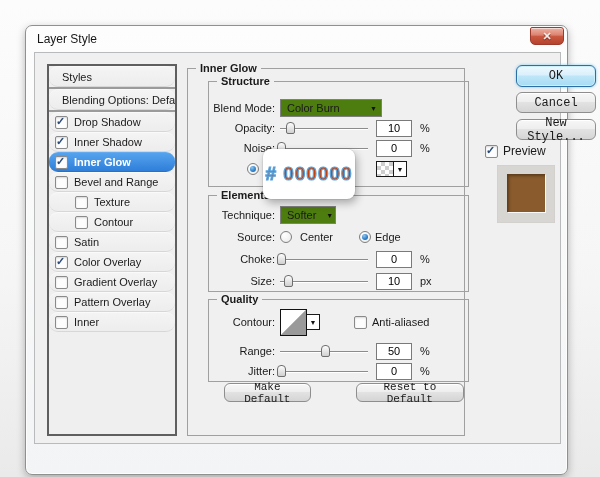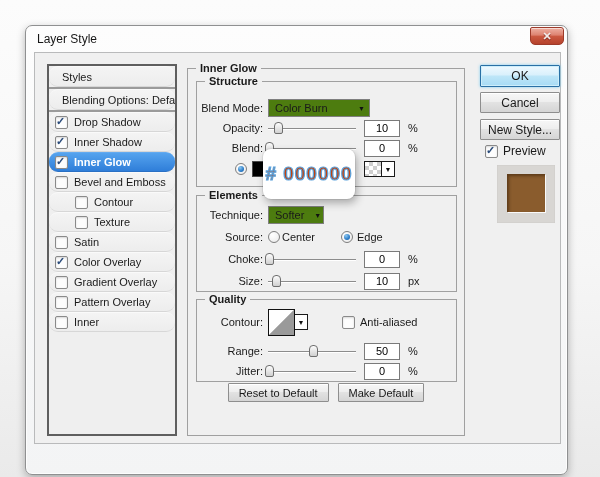--- a/index.html
+++ b/index.html
@@ -51,21 +51,21 @@
   .cb { width:13px; height:13px; background:#fdfdfd; border:1px solid #8a8a8a; border-radius:2px;
     box-shadow:inset 0 1px 2px rgba(0,0,0,0.15); position:relative; flex:0 0 auto; cursor:pointer; }
   .cb .glyph { position:absolute; left:0px; top:-2px; font-size:11px; font-weight:bold; color:#2c4d7c; }
   .radio { width:12px; height:12px; border:1px solid #7e7e7e; border-radius:50%;
     background:radial-gradient(circle at 35% 30%,#ffffff,#e9e9e9); position:relative; flex:0 0 auto; cursor:pointer; }
   .radio.checked::after { content:""; position:absolute; inset:2px; border-radius:50%;
     background:radial-gradient(circle at 35% 30%,#8ec8ef,#2b7cc8 60%,#1a5d9e); }
   
   .outerbox { position:absolute; left:152px; top:15px; width:278px; height:368px;
     border:1px solid #a0a0a0; }
-  .gbox { position:absolute; border:1px solid #a0a0a0; left:8px; width:261px; }
+  .gbox { position:absolute; border:1px solid #a0a0a0; left:20px; width:261px; }
   .glabel { position:absolute; top:-7px; left:8px; background:#f0f0f0; padding:0 4px;
     font-weight:bold; white-space:nowrap; }
   .box-structure { top:12px; height:106px; }
   .box-elements  { top:126px; height:97px; }
   .box-quality   { top:230px; height:83px; }
   
   .prow { position:absolute; left:4px; right:4px; height:18px; display:flex; align-items:center; }
   .plabel { width:62px; text-align:right; margin-right:5px; flex:0 0 auto; white-space:nowrap; }
   .ps-select { background:#4d7c0f; border:1px solid #7f7f7f; height:18px;
     display:flex; align-items:center; padding:0 4px 0 6px; cursor:pointer; }
@@ -91,25 +91,25 @@
   .arrow-btn { width:13px; height:16px; background:#fff; border:1px solid #1a1a1a; border-left:none;
     display:flex; align-items:center; justify-content:center; cursor:pointer; }
   .arrow-btn .dd-arrow { margin-left:0; }
   
   .contour-swatch { width:27px; height:27px; border:1px solid #111;
     background:linear-gradient(to bottom right,#ffffff 49.5%,#9a9a9a 50.2%); cursor:pointer; }
   .contour-arrow { height:16px; }
   .aa-wrap { display:flex; align-items:center; margin-left:34px; }
   .aa-wrap .lbl { margin-left:5px; }
   
-  .btn { border:1px solid #8e8e8e; border-radius:1px; cursor:pointer;
+  .btn { border:1px solid #8e8e8e; border-radius:6px; cursor:pointer;
     background:linear-gradient(180deg,#f7f7f7 0%,#eeeeee 45%,#e2e2e2 50%,#d5d5d5 100%);
     box-shadow:inset 0 1px 0 #ffffff; color:#1a1a1a;
     display:flex; align-items:center; justify-content:center;
-    font-family:Liberation Sans, sans-serif; font-size:11px; }
+    font-family:Liberation Mono, monospace; font-size:11px;margin-left:36px; }
   .default-row { position:absolute; left:0; right:0; top:314px; display:flex; justify-content:center; gap:9px; }
   .default-row .btn { height:19px; padding:0 10px; }
   .side-btn { position:absolute; left:445px; width:80px; height:21px; font-size:12px; }
   .btn-ok { top:12px; height:22px;
     border:1px solid #2a70a5;
     background:linear-gradient(180deg,#eff9fe 0%,#d9f0fc 45%,#bee6f8 50%,#a6dbf5 100%);
     box-shadow:inset 0 0 0 1px #cdeefb, 0 0 3px rgba(110,200,240,0.9); }
   .btn-cancel { top:39px; }
   .btn-newstyle { top:66px; }
   .preview-wrap { position:absolute; left:450px; top:91px; display:flex; align-items:center; }
@@ -165,33 +165,33 @@
           <div class="srow selected">
     <span class="cb checked">
       <span class="glyph">✓</span>
     </span>
     <span class="lbl">Inner Glow</span>
   </div>
           <div class="srow">
     <span class="cb">
       <span class="glyph"></span>
     </span>
-    <span class="lbl">Bevel and Emboss</span>
+    <span class="lbl">Bevel and Range</span>
   </div>
           <div class="srow indent">
     <span class="cb">
       <span class="glyph"></span>
     </span>
+    <span class="lbl">Texture</span>
+  </div>
+          <div class="srow indent">
+    <span class="cb">
+      <span class="glyph"></span>
+    </span>
     <span class="lbl">Contour</span>
-  </div>
-          <div class="srow indent">
-    <span class="cb">
-      <span class="glyph"></span>
-    </span>
-    <span class="lbl">Texture</span>
   </div>
           <div class="srow">
     <span class="cb">
       <span class="glyph"></span>
     </span>
     <span class="lbl">Satin</span>
   </div>
           <div class="srow">
     <span class="cb checked">
       <span class="glyph">✓</span>
@@ -234,21 +234,21 @@
         <div class="prow" style="top:37px">
           <span class="plabel">Opacity:</span>
           <div class="slider">
             <div class="track"></div>
             <span class="thumb" style="left: calc(11% - 4px);"></span>
           </div>
           <input class="numbox" value="10" style="">
           <span class="unit">%</span>
         </div>
         <div class="prow" style="top:57px">
-          <span class="plabel">Blend:</span>
+          <span class="plabel">Noise:</span>
           <div class="slider">
             <div class="track"></div>
             <span class="thumb" style="left: calc(1% - 4px);"></span>
           </div>
           <input class="numbox" value="0" style="">
           <span class="unit">%</span>
         </div>
         <div class="prow colorrow" style="top:78px">
           <span class="radio checked"></span>
           <span class="swatch-black"></span>
@@ -264,21 +264,21 @@
         <div class="prow" style="top:10px">
           <span class="plabel">Technique:</span>
           <div class="ps-select" style="width:56px">
             <span class="val">Softer</span>
             <span class="dd-arrow">▼</span>
           </div>
         </div>
         <div class="prow" style="top:32px">
           <span class="plabel">Source:</span>
           <span class="radio"></span>
-          <span style="margin-left:2px">Center</span>
+          <span style="margin-left:8px">Center</span>
           <span class="radio checked" style="margin-left:26px"></span>
           <span style="margin-left:4px">Edge</span>
         </div>
         <div class="prow" style="top:54px">
           <span class="plabel">Choke:</span>
           <div class="slider">
             <div class="track"></div>
             <span class="thumb" style="left: calc(1% - 4px);"></span>
           </div>
           <input class="numbox" value="0" style="">
@@ -322,22 +322,22 @@
           <div class="slider">
             <div class="track"></div>
             <span class="thumb" style="left: calc(1% - 4px);"></span>
           </div>
           <input class="numbox" value="0" style="">
           <span class="unit">%</span>
         </div>
       </div>
 
       <div class="default-row">
+        <button class="btn">Make Default</button>
         <button class="btn">Reset to Default</button>
-        <button class="btn">Make Default</button>
       </div>
     </div>
 
     <div class="tooltip">
       <span class="hex"># 000000</span>
     </div>
 
     <button class="btn side-btn btn-ok">OK</button>
     <button class="btn side-btn btn-cancel">Cancel</button>
     <button class="btn side-btn btn-newstyle">New Style...</button>

